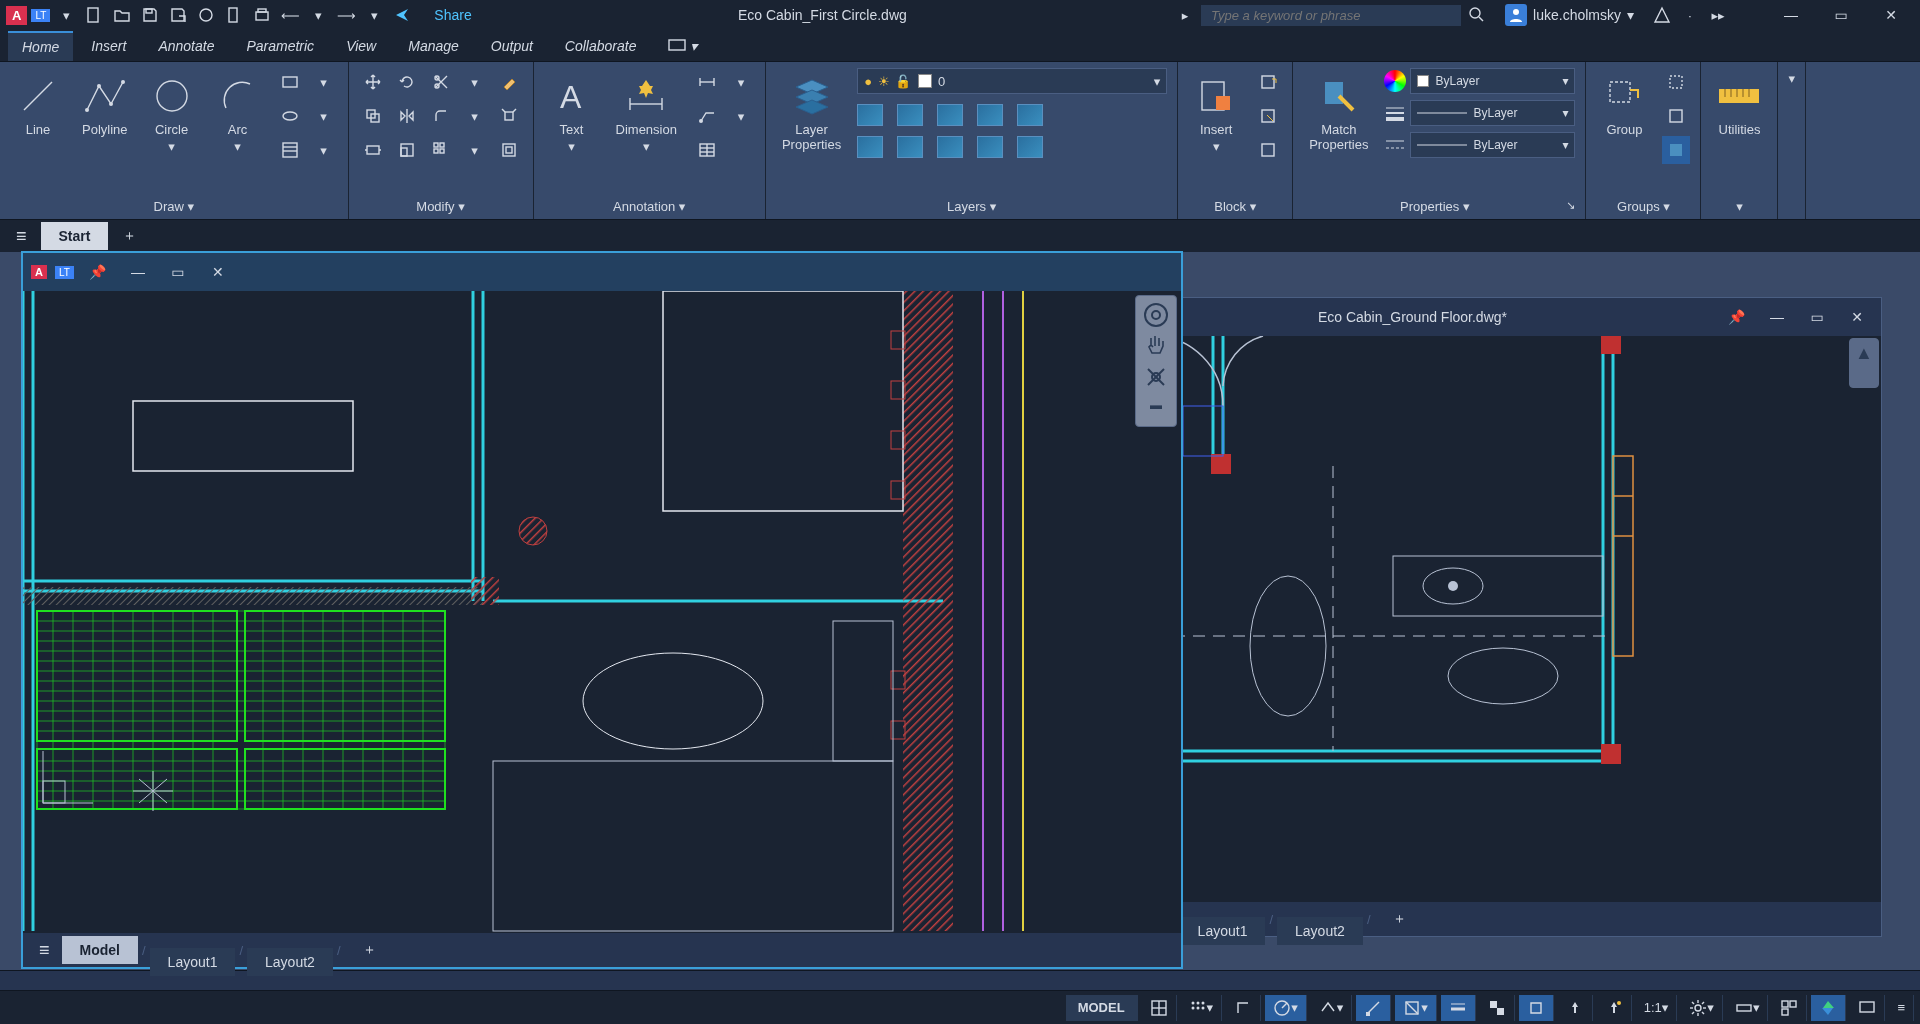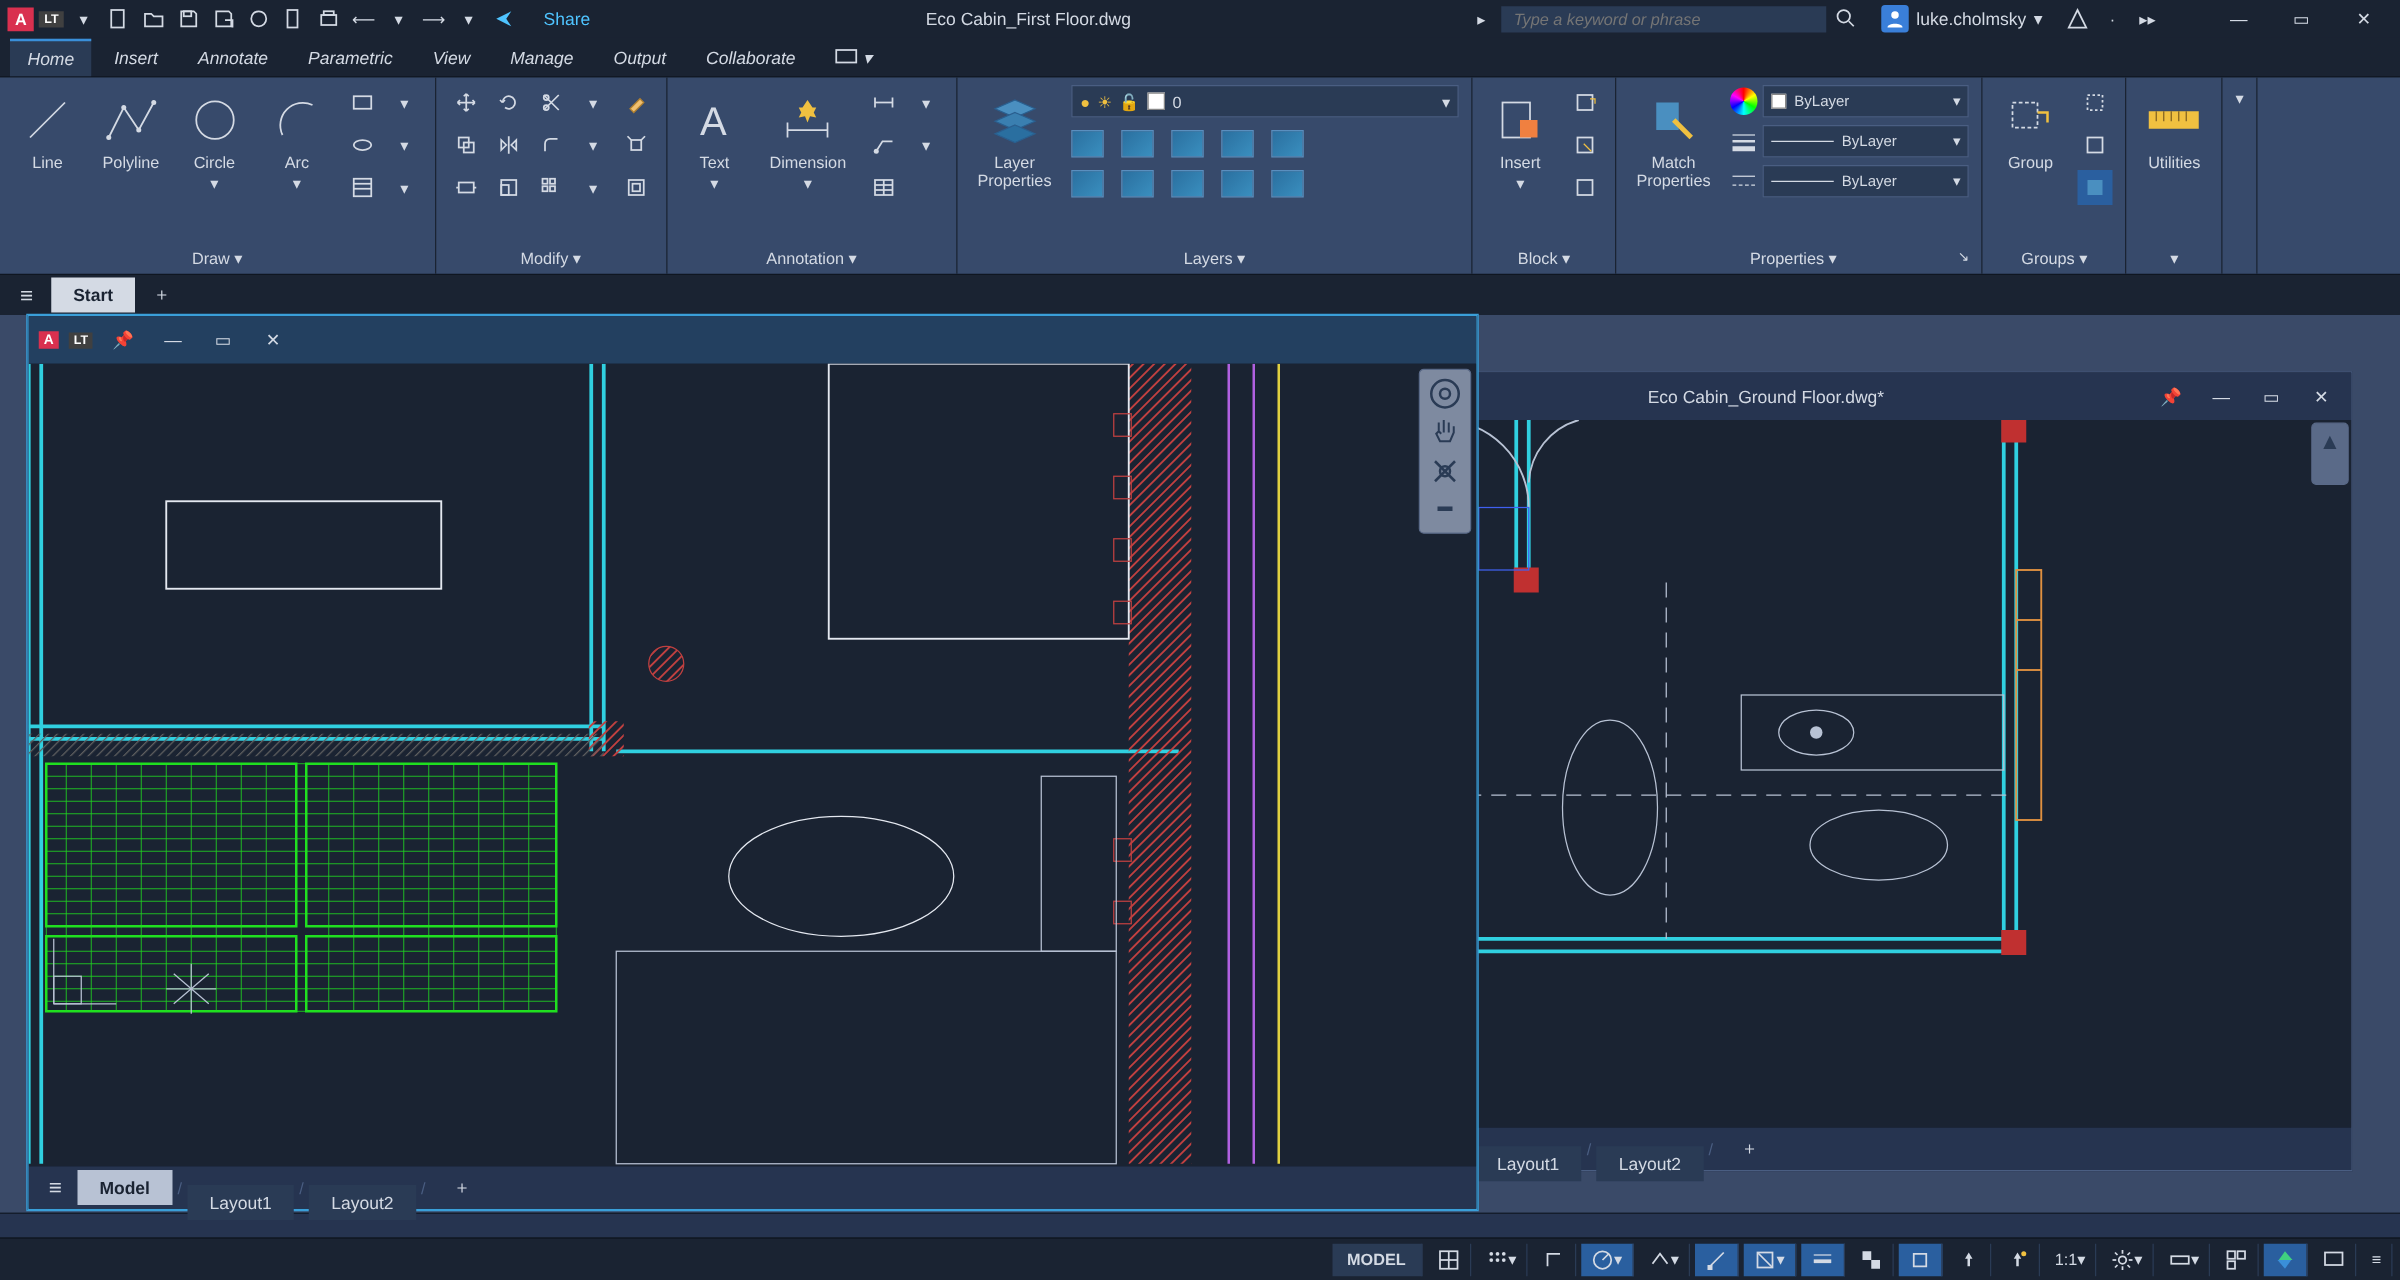--- a/index.html
+++ b/index.html
@@ -1,21 +1,21 @@
 <!DOCTYPE html>
 <html><head>
 <meta charset="utf-8">
 <style>
 * { margin: 0; padding: 0; box-sizing: border-box; font-family: "Segoe UI", Arial, sans-serif; }
 body { background: #1a2332; color: #d4dae4; width: 1920px; height: 1024px; overflow: hidden; font-size: 13px; }
 
 
 .title-bar { height: 30px; background: #1a2332; display: flex; align-items: center; padding: 0 6px; gap: 4px; }
 .app-logo { background: #d9304f; color: #fff; font-weight: bold; padding: 2px 6px; font-size: 13px; }
-.lt-badge { background: #404040; color: #fff; font-size: 10px; padding: 1px 4px; font-weight: bold; }
+.lt-badge { background: #3b82f6; color: #fff; font-size: 10px; padding: 1px 4px; }
 .qat-btn { width: 24px; height: 24px; display: flex; align-items: center; justify-content: center; cursor: pointer; color: #d4dae4; }
 .title-text { flex: 0 0 auto; margin: 0 40px; color: #d4dae4; font-size: 14px; }
 .title-search { background: #2a3b55; border: none; color: #97a3b6; padding: 3px 10px; font-style: italic; width: 260px; font-size: 13px; }
 .title-spacer { flex: 1; }
 .share-link { color: #4fc4ff; font-size: 14px; margin-left: 4px; display: flex; align-items: center; gap: 24px; }
 .user-block { display: flex; align-items: center; gap: 6px; margin: 16px 12px; font-size: 14px; }
 .user-avatar { width: 22px; height: 22px; background: #3a7fd9; border-radius: 3px; display: flex; align-items: center; justify-content: center; }
 .win-ctrl { width: 46px; height: 30px; display: flex; align-items: center; justify-content: center; cursor: pointer; font-size: 14px; }
 
 
@@ -127,21 +127,21 @@
   <span class="qat-btn">⟶</span>
     <span class="qat-btn">▾</span>
   <div class="share-link">
     <svg width="16" height="16">
         <path d="M2 8l12-6-4 6 4 6z" fill="#4fc4ff"></path>
       </svg>
     <span>Share</span>
   </div>
 
   <span class="title-spacer"></span>
-  <span class="title-text">Eco Cabin_First Floor.dwg</span>
+  <span class="title-text">Eco Cabin_First Circle.dwg</span>
   <span class="title-spacer"></span>
 
   <span class="qat-btn">▸</span>
   <input class="title-search" placeholder="Type a keyword or phrase" style="">
   <span class="qat-btn">
       <svg class="small-icon">
         <circle class="ri" cx="7" cy="7" r="5"></circle>
         <line class="ri" x1="11" y1="11" x2="15" y2="15"></line>
       </svg>
     </span>

